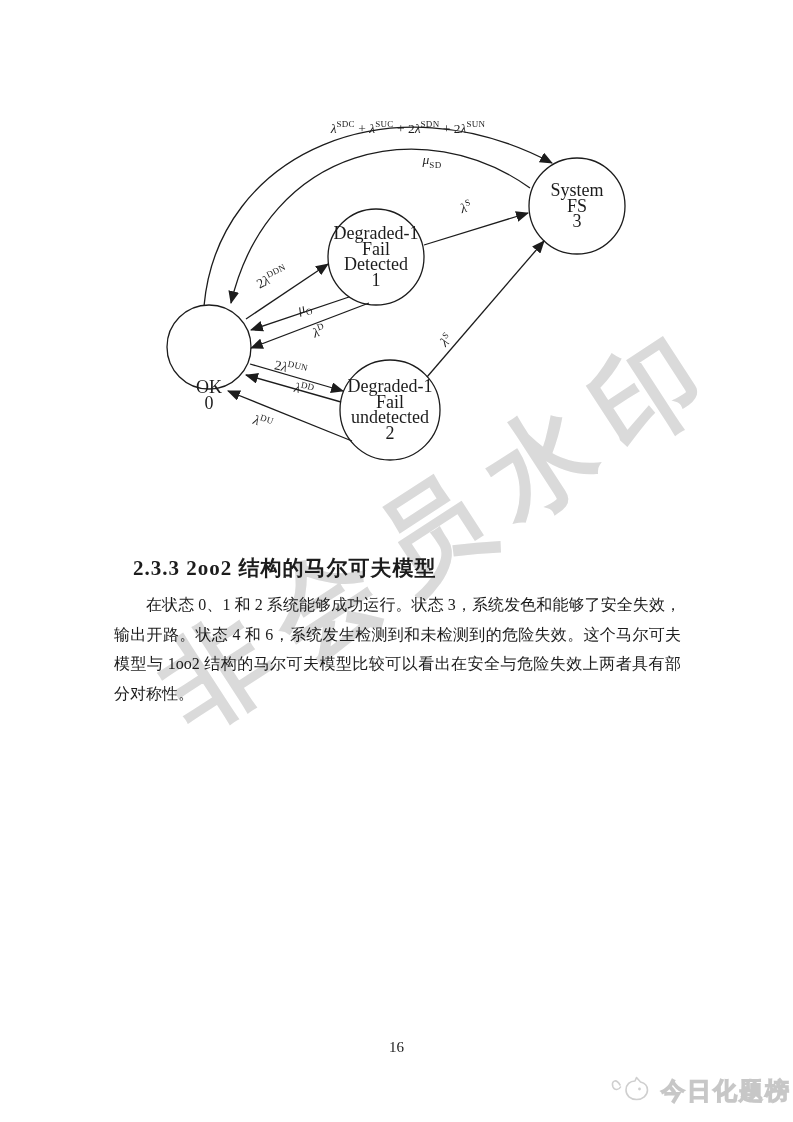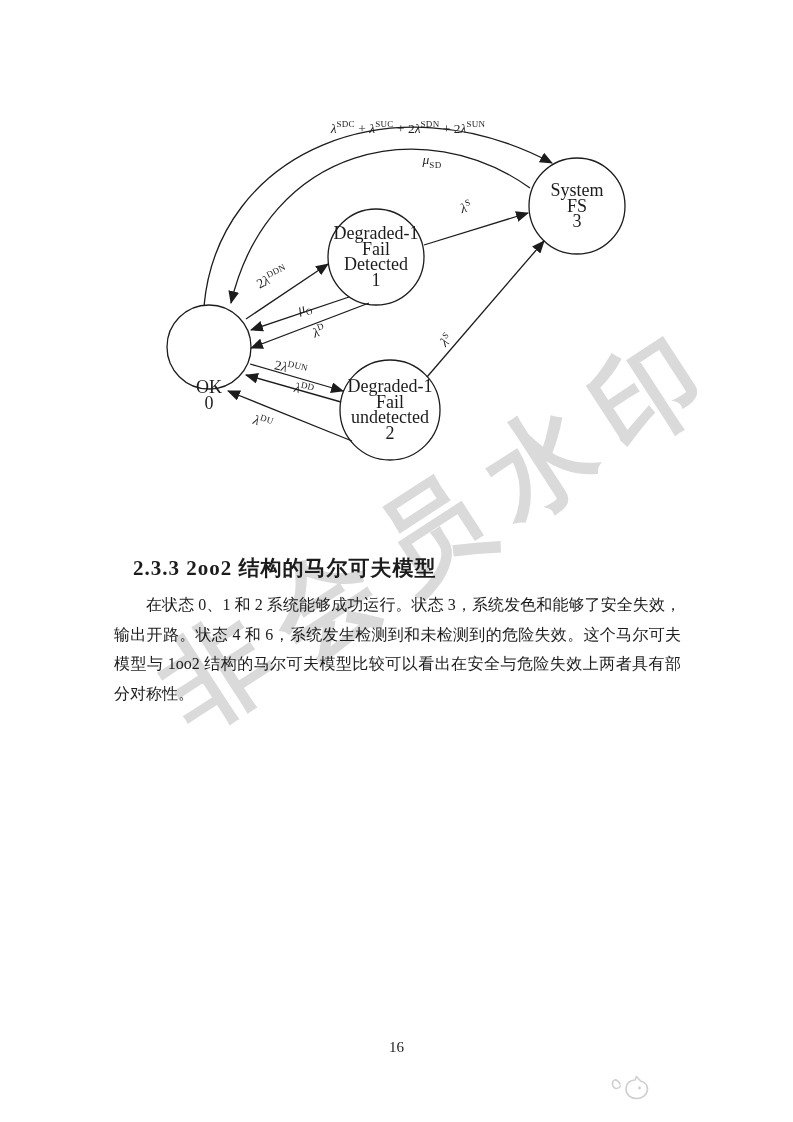--- a/index.html
+++ b/index.html
@@ -132,15 +132,16 @@
   </div>
 
   <div class="pageno">16</div>
 
   <div class="brand">
     <svg class="brand-logo" width="46" height="30" viewBox="0 0 46 30">
       <path d="M10 9 C6 2 1 5 3 11 C4.5 14.5 9 14 10.5 11" fill="none" stroke="#cfcfcf" stroke-width="1.6" stroke-linecap="round"></path>
       <path d="M16 14 C16 8.5 20 5 25 5 L26.5 1.5 L30.5 6 C34.5 7 37.5 10 37.5 14 C37.5 19.5 32.5 23.5 26.5 23.5 C20.5 23.5 16 19.5 16 14 Z" fill="none" stroke="#cfcfcf" stroke-width="1.6" stroke-linejoin="round"></path>
       <circle cx="29.5" cy="13" r="1.4" fill="#cfcfcf"></circle>
     </svg>
+    <span class="brand-text">今日化题榜</span>
   </div>
 
 </div>
 
 </body></html>

